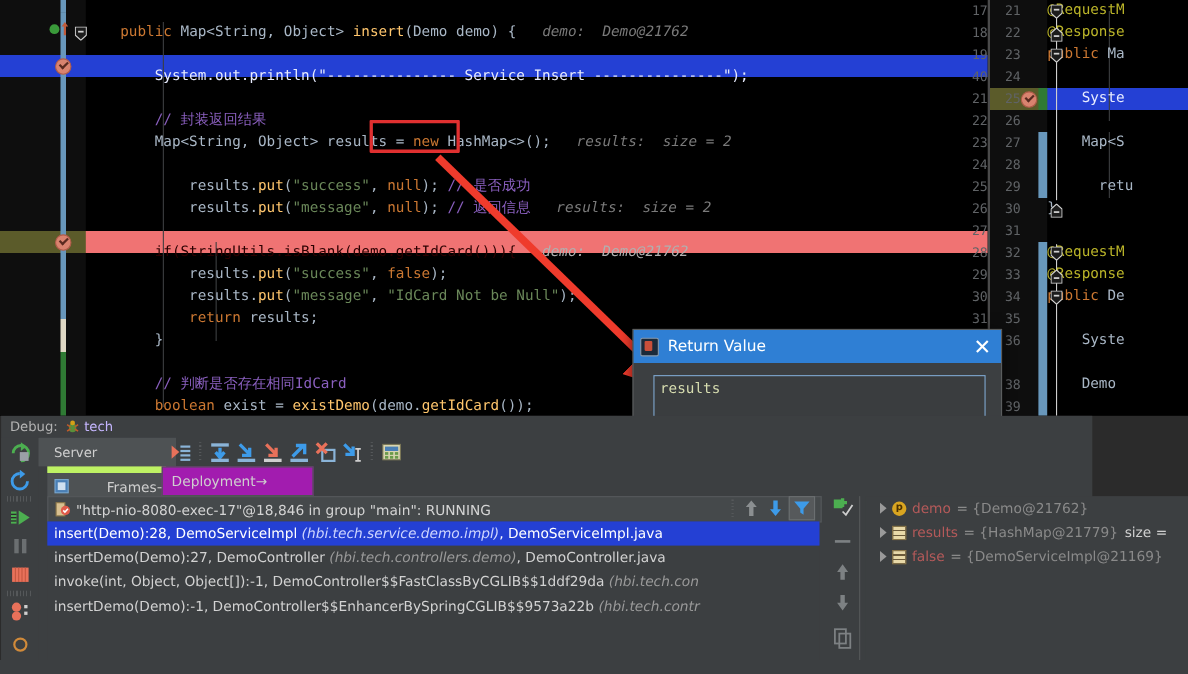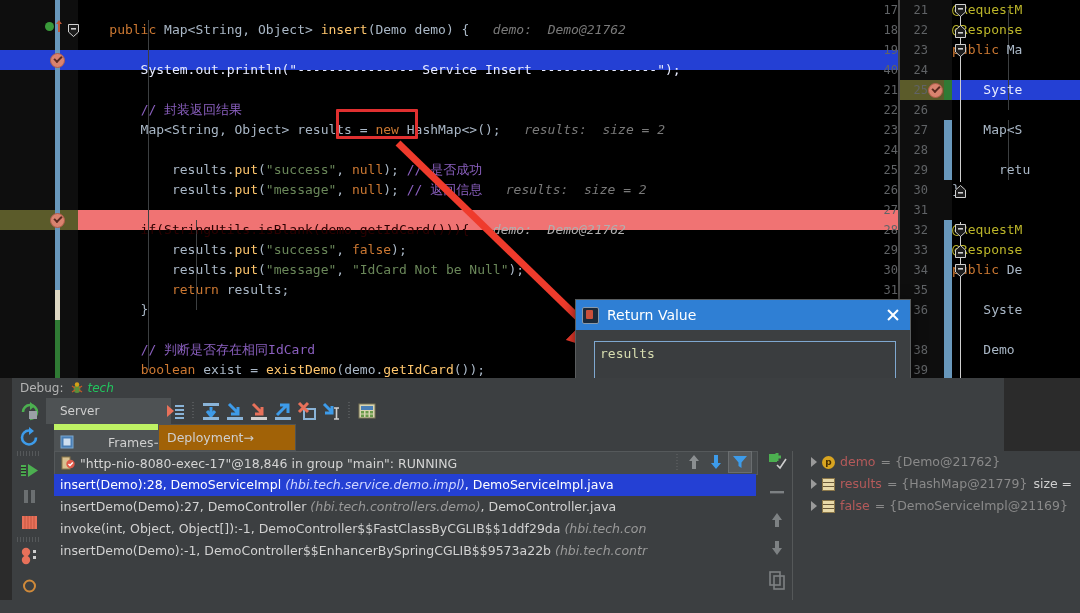--- a/index.html
+++ b/index.html
@@ -91,46 +91,46 @@
   .dlg-ok{position:absolute;left:152px;top:124px;width:75px;height:27px;
            background:linear-gradient(#4a6a8e,#3b5876);border:1px solid #6f8fb0;
            color:#ffffff;font-size:13px;font-weight:bold;cursor:pointer;
            display:flex;align-items:center;justify-content:center;}
   .dlg-cancel{position:absolute;left:236px;top:124px;width:75px;height:27px;
            background:linear-gradient(#5c6062,#4b4f51);border:1px solid #6a6e70;
            color:#e0e0e0;font-size:13px;cursor:pointer;
            display:flex;align-items:center;justify-content:center;}
 
   
-  .debug{position:absolute;left:12px;top:378px;width:992px;height:235px;background:#3c3f41;}
+  .debug{position:absolute;left:1px;top:378px;width:992px;height:235px;background:#3c3f41;}
   .dbg-header{position:absolute;left:0;top:0;width:1080px;height:20px;
               display:flex;align-items:center;padding-left:8px;}
   .dbg-header-label{color:#b4b4b4;font-size:12px;margin-right:6px;}
-  .dbg-header-proj{color:#22c55e;font-size:12px;font-style:italic;}
+  .dbg-header-proj{color:#c4b5fd;font-size:12px;}
   .bug-ico{width:14px;height:14px;position:relative;margin-right:4px;}
 
   .dbg-side{position:absolute;left:0;top:20px;width:34px;height:215px;background:#3c3f41;}
   .side-btn{position:absolute;left:7px;width:21px;height:21px;cursor:pointer;}
   .side-sep{position:absolute;left:5px;width:24px;height:5px;
             background:repeating-linear-gradient(90deg,#55585a 0 1px,transparent 1px 3px);}
 
   .dbg-main{position:absolute;left:34px;top:20px;width:1046px;height:215px;}
   .tabrow{position:absolute;left:0;top:0;width:1046px;height:26px;}
   .tab-server{position:absolute;left:0;top:0;width:111px;height:26px;background:#4e5254;
               display:flex;align-items:center;padding-left:14px;color:#cfcfcf;font-size:12px;cursor:pointer;}
   .tbar{position:absolute;left:118px;top:2px;height:22px;display:flex;align-items:center;gap:2px;}
   .tbtn{width:22px;height:22px;position:relative;cursor:pointer;}
   .tsep{width:2px;height:18px;
         background:repeating-linear-gradient(180deg,#55585a 0 1px,transparent 1px 3px);margin:0 4px;}
 
   .tabrow2{position:absolute;left:0;top:26px;width:1046px;height:26px;}
   .tab2{position:absolute;top:0;height:25px;display:flex;align-items:center;
         font-size:12.5px;color:#cfcfcf;cursor:pointer;}
   .tab2.active{background:#4e5254;border-top:6px solid #bef264;gap:28px;}
-  .tab2.inactive{background:#a16207;border:1px solid #4f5355;}
+  .tab2.inactive{background:#a21caf;border:1px solid #4f5355;}
 
   .frames{position:absolute;left:8px;top:53px;width:702px;height:162px;background:#3c3f41;}
   .thread-row{position:absolute;left:0;top:0;width:702px;height:22px;background:#45494b;
               border:1px solid #55595b;display:flex;align-items:center;}
   .thread-ico{width:14px;height:14px;margin:0 5px 0 6px;position:relative;flex:none;}
   .thread-text{flex:1;color:#d4d4d4;font-size:12.5px;white-space:nowrap;overflow:hidden;}
   .thread-drop{width:20px;height:20px;position:relative;cursor:pointer;flex:none;}
 
   .frame-list{position:absolute;left:0;top:23px;width:702px;height:139px;background:#3c3f41;}
   .frame{position:absolute;left:0;width:702px;height:22px;line-height:22px;

